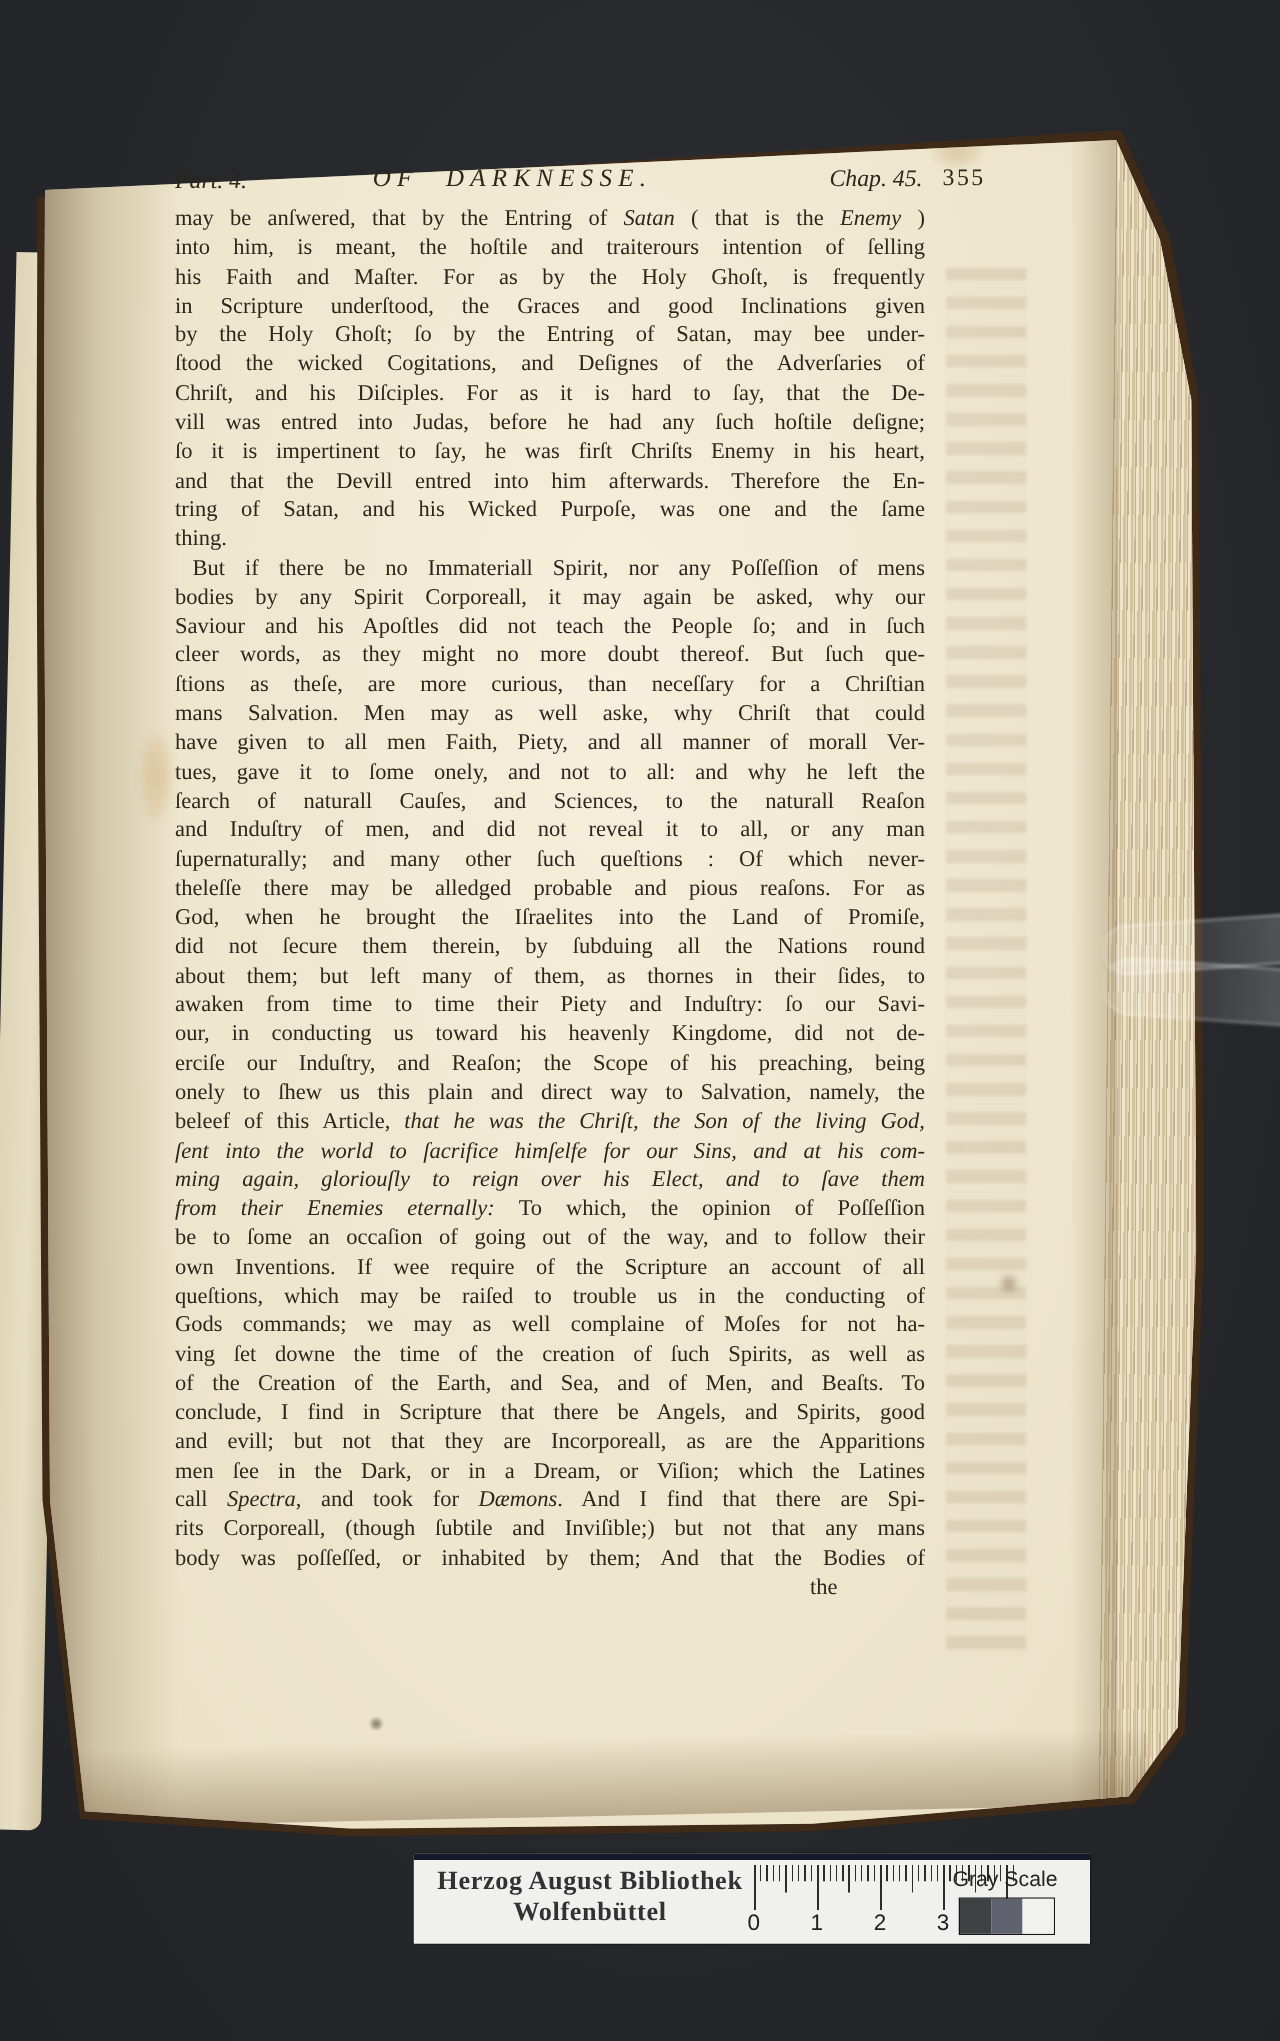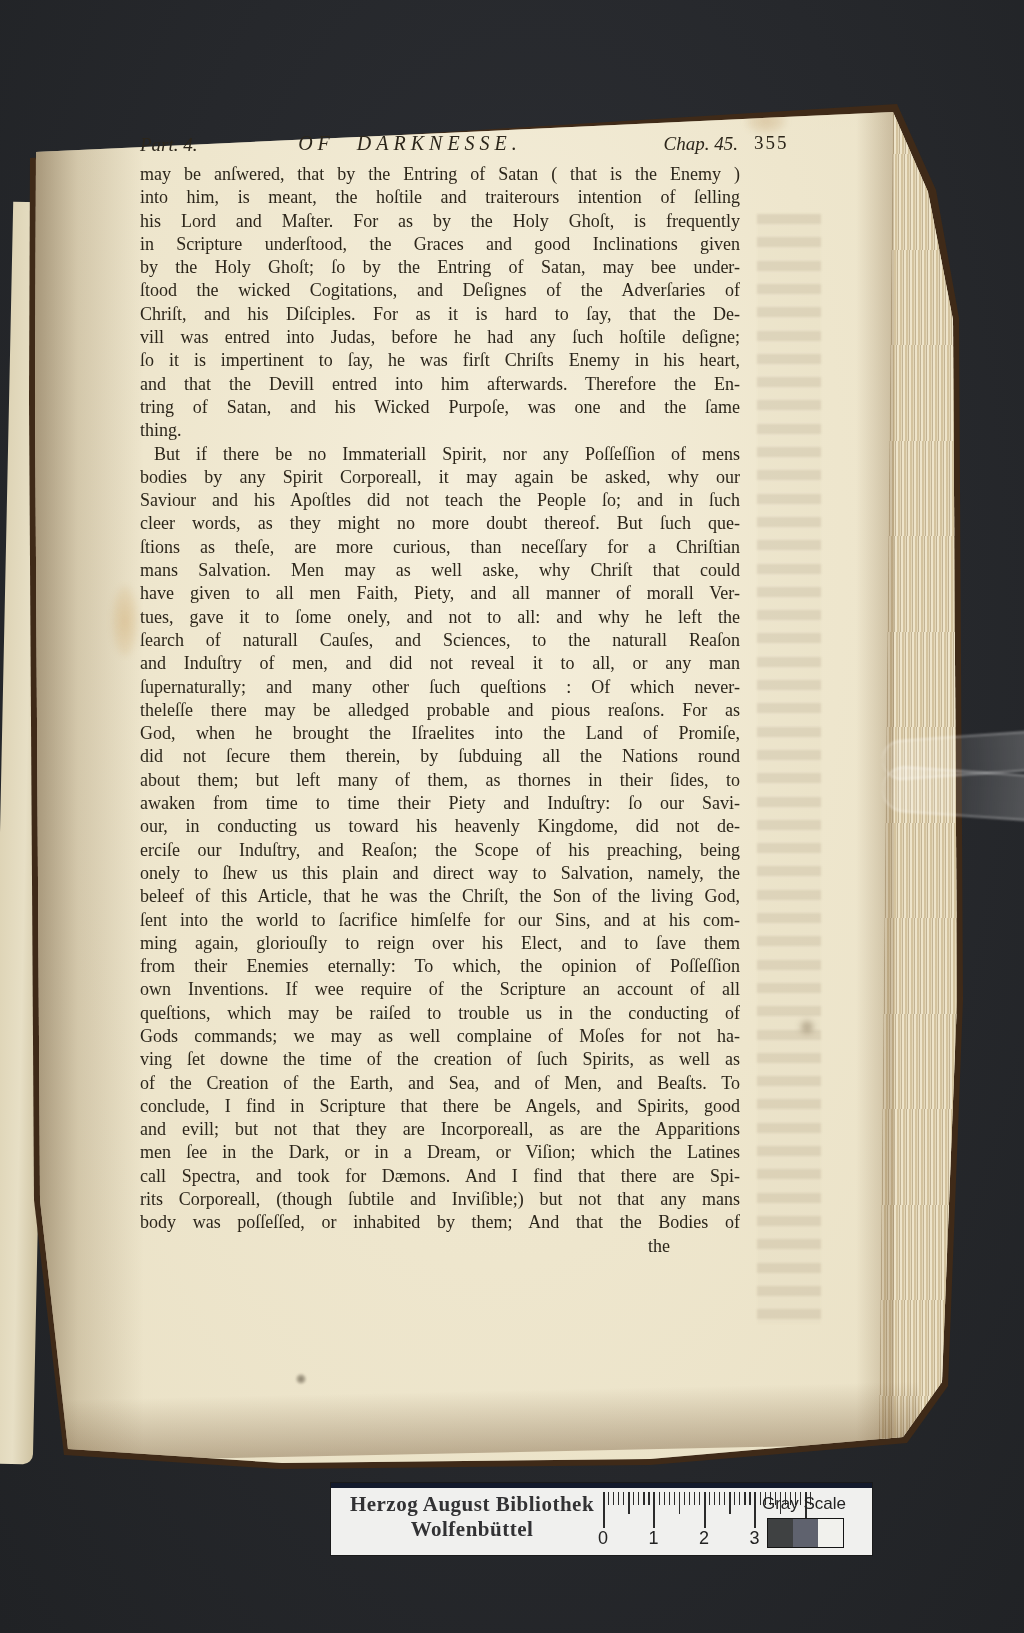--- a/index.html
+++ b/index.html
@@ -49,21 +49,21 @@
   
   .textblock{position:absolute;left:140px;top:130px;width:600px;color:#2c261b;}
   .header-row{position:relative;height:33px;font-size:19px;}
   .hdr-part{position:absolute;left:0;top:4px;font-style:italic;}
   .hdr-title{position:absolute;left:0;right:60px;top:2px;text-align:center;font-style:italic;
     font-size:20px;letter-spacing:5px;word-spacing:12px;}
   .hdr-chap{position:absolute;right:2px;top:3px;font-style:italic;}
   .hdr-num{position:absolute;left:614px;top:2px;font-size:19px;letter-spacing:2px;}
   .body-lines{font-size:18px;line-height:23.3px;}
   .line{text-align:justify;text-align-last:justify;white-space:nowrap;}
-  .line .it{}
+  .line .it{font-style:italic;}
   .line.indent{text-indent:14px;}
   .line.short{text-align-last:left;}
   .line.catchword{text-align-last:right;padding-right:70px;}
   
   .ruler-card{position:absolute;left:331px;top:1483px;width:541px;height:67px;
     background:#f0f0ee;border-top:5px solid #131a2c;box-shadow:0 0 0 1px #1a1a1a;}
   .lib-name{position:absolute;left:10px;top:4px;width:262px;text-align:center;
     font-weight:bold;font-size:21px;line-height:25px;color:#323234;letter-spacing:0.5px;}
   .rticks{position:absolute;left:272px;top:4px;width:210px;height:36px;
     background-image:
@@ -108,21 +108,21 @@
   <div class="textblock">
     <div class="header-row">
       <span class="hdr-part">Part. 4.</span>
       <span class="hdr-title">OF DARKNESSE.</span>
       <span class="hdr-chap">Chap. 45.</span>
       <span class="hdr-num">355</span>
     </div>
     <div class="body-lines">
         <div class="line"><span class="ro">may be anſwered, that by the Entring of </span><span class="it">Satan</span><span class="ro"> ( that is the </span><span class="it">Enemy</span><span class="ro"> )</span></div>
         <div class="line"><span class="ro">into him, is meant, the hoſtile and traiterours intention of ſelling</span></div>
-        <div class="line"><span class="ro">his Lord and Maſter.  For as by the Holy Ghoſt, is frequently</span></div>
+        <div class="line"><span class="ro">his Faith and Maſter.  For as by the Holy Ghoſt, is frequently</span></div>
         <div class="line"><span class="ro">in Scripture underſtood, the Graces and good Inclinations given</span></div>
         <div class="line"><span class="ro">by the Holy Ghoſt; ſo by the Entring of Satan, may bee under-</span></div>
         <div class="line"><span class="ro">ſtood the wicked Cogitations, and Deſignes of the Adverſaries of</span></div>
         <div class="line"><span class="ro">Chriſt, and his Diſciples.  For as it is hard to ſay, that the De-</span></div>
         <div class="line"><span class="ro">vill was entred into Judas, before he had any ſuch hoſtile deſigne;</span></div>
         <div class="line"><span class="ro">ſo it is impertinent to ſay, he was firſt Chriſts Enemy in his heart,</span></div>
         <div class="line"><span class="ro">and that the Devill entred into him afterwards.  Therefore the En-</span></div>
         <div class="line"><span class="ro">tring of Satan, and his Wicked Purpoſe, was one and the ſame</span></div>
         <div class="line short"><span class="ro">thing.</span></div>
         <div class="line indent"><span class="ro">But if there be no Immateriall Spirit, nor any Poſſeſſion of mens</span></div>
@@ -141,20 +141,21 @@
         <div class="line"><span class="ro">did not ſecure them therein, by ſubduing all the Nations round</span></div>
         <div class="line"><span class="ro">about them; but left many of them, as thornes in their ſides, to</span></div>
         <div class="line"><span class="ro">awaken from time to time their Piety and Induſtry: ſo our Savi-</span></div>
         <div class="line"><span class="ro">our, in conducting us toward his heavenly Kingdome, did not de-</span></div>
         <div class="line"><span class="ro">erciſe our Induſtry, and Reaſon; the Scope of his preaching, being</span></div>
         <div class="line"><span class="ro">onely to ſhew us this plain and direct way to Salvation, namely, the</span></div>
         <div class="line"><span class="ro">beleef of this Article, </span><span class="it">that he was the Chriſt, the Son of the living God,</span></div>
         <div class="line"><span class="it">ſent into the world to ſacrifice himſelfe for our Sins, and at his com-</span></div>
         <div class="line"><span class="it">ming again, gloriouſly to reign over his Elect, and to ſave them</span></div>
         <div class="line"><span class="it">from their Enemies eternally: </span><span class="ro">To which, the opinion of Poſſeſſion</span></div>
+        <div class="line"><span class="ro">be to ſome an occaſion of going out of the way, and to follow their</span></div>
         <div class="line"><span class="ro">own Inventions.  If wee require of the Scripture an account of all</span></div>
         <div class="line"><span class="ro">queſtions, which may be raiſed to trouble us in the conducting of</span></div>
         <div class="line"><span class="ro">Gods commands; we may as well complaine of Moſes for not ha-</span></div>
         <div class="line"><span class="ro">ving ſet downe the time of the creation of ſuch Spirits, as well as</span></div>
         <div class="line"><span class="ro">of the Creation of the Earth, and Sea, and of Men, and Beaſts.  To</span></div>
         <div class="line"><span class="ro">conclude, I find in Scripture that there be Angels, and Spirits, good</span></div>
         <div class="line"><span class="ro">and evill; but not that they are Incorporeall, as are the Apparitions</span></div>
         <div class="line"><span class="ro">men ſee in the Dark, or in a Dream, or Viſion; which the Latines</span></div>
         <div class="line"><span class="ro">call </span><span class="it">Spectra</span><span class="ro">, and took for </span><span class="it">Dæmons</span><span class="ro">.  And I find that there are Spi-</span></div>
         <div class="line"><span class="ro">rits Corporeall, (though ſubtile and Inviſible;) but not that any mans</span></div>

